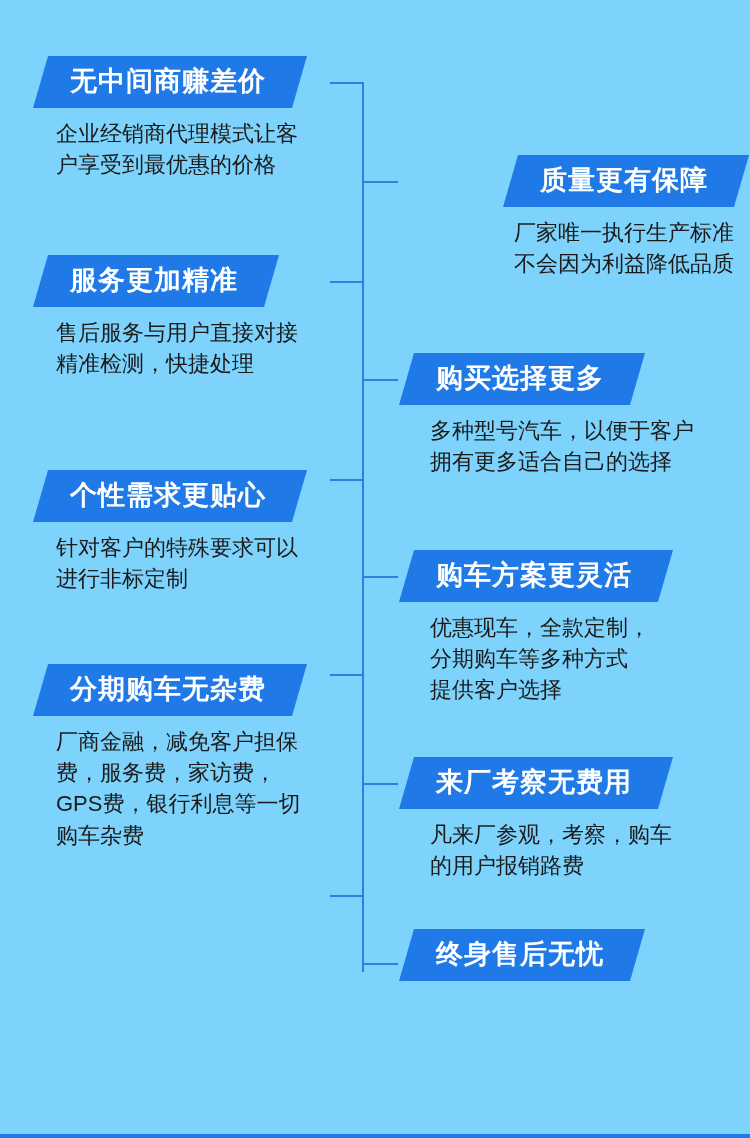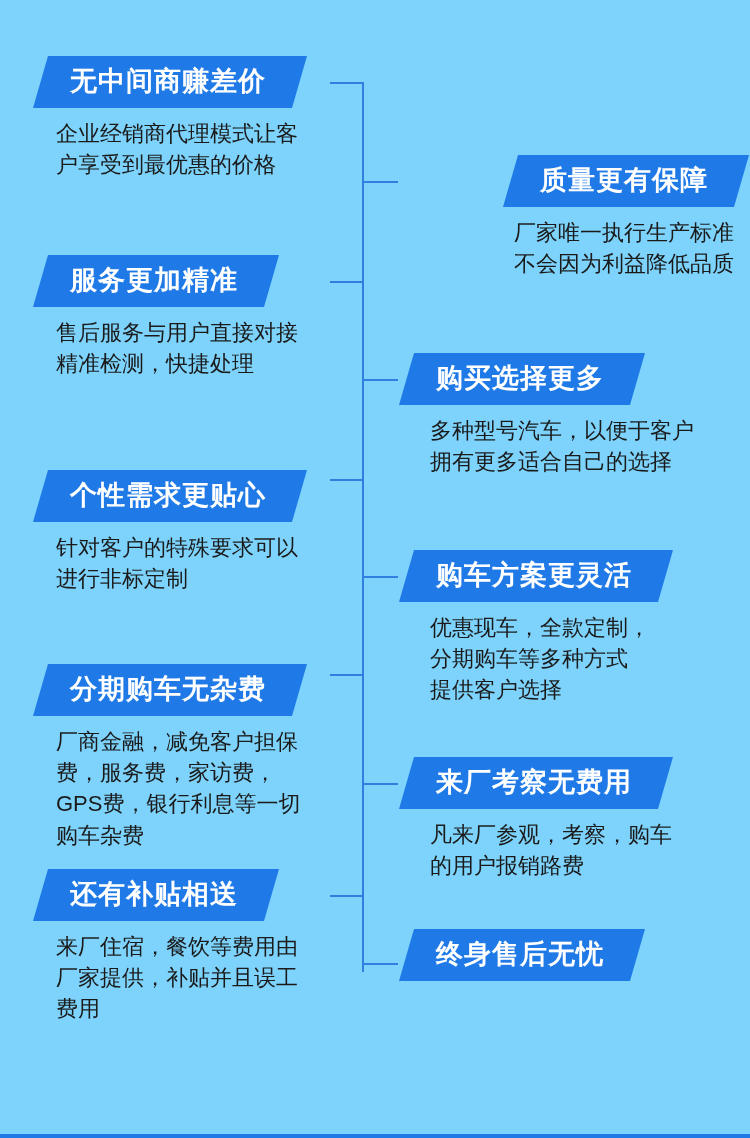--- a/index.html
+++ b/index.html
@@ -131,26 +131,20 @@
   </div>
 
   <div class="item left" style="left:48px; top:664px; width:300px;">
     <div class="banner">分期购车无杂费</div>
     <div class="body-text">厂商金融，减免客户担保
 费，服务费，家访费，
 GPS费，银行利息等一切
 购车杂费</div>
   </div>
 
-  <div class="item left" style="left:48px; top:869px; width:300px;">
-    <div class="banner">还有补贴相送</div>
-    <div class="body-text">来厂住宿，餐饮等费用由
-厂家提供，补贴并且误工
-费用</div>
-  </div>
 
   <div class="item right" style="left:414px; top:155px; width:320px;text-align:right;">
     <div class="banner">质量更有保障</div>
     <div class="body-text">厂家唯一执行生产标准
 不会因为利益降低品质</div>
   </div>
 
   <div class="item right" style="left:414px; top:550px; width:320px;">
     <div class="banner">购车方案更灵活</div>
     <div class="body-text">优惠现车，全款定制，

